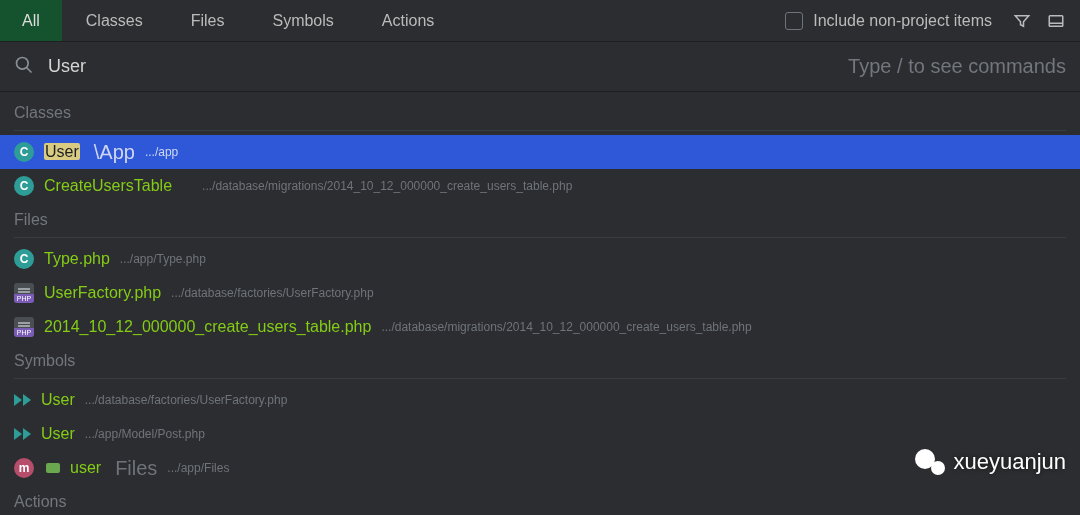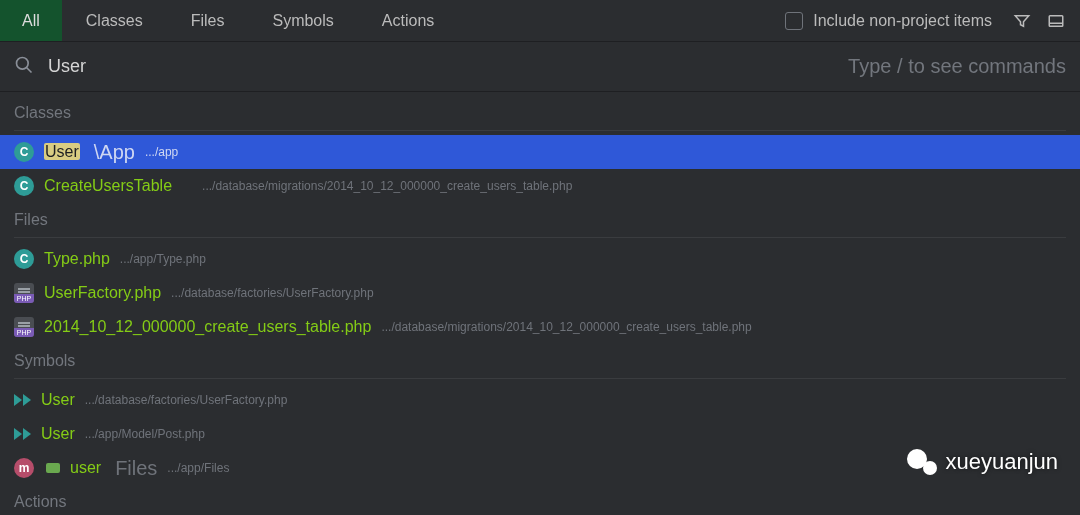--- a/index.html
+++ b/index.html
@@ -176,21 +176,21 @@
     background:#6aa84f;
     border-radius:2px;
     margin-left:2px;
     position:relative;
     flex-shrink:0;
   }
 
   
   .watermark {
     position: absolute;
-    right: 22px;
+    right: 14px;
     bottom: 40px;
     display: flex;
     align-items: center;
     gap: 8px;
     color: #ffffff;
     font-size: 22px;
     font-weight: 400;
     text-shadow: 0 0 4px rgba(0,0,0,0.6);
   }
   .watermark .bubble {

